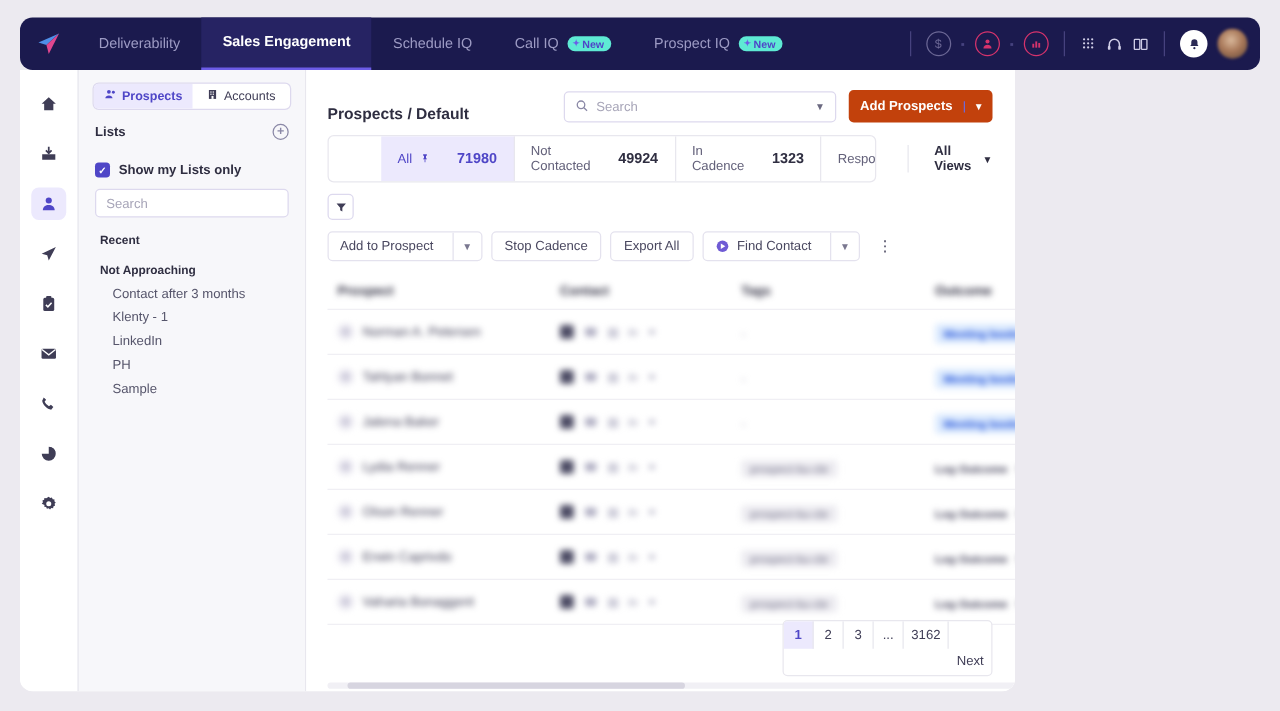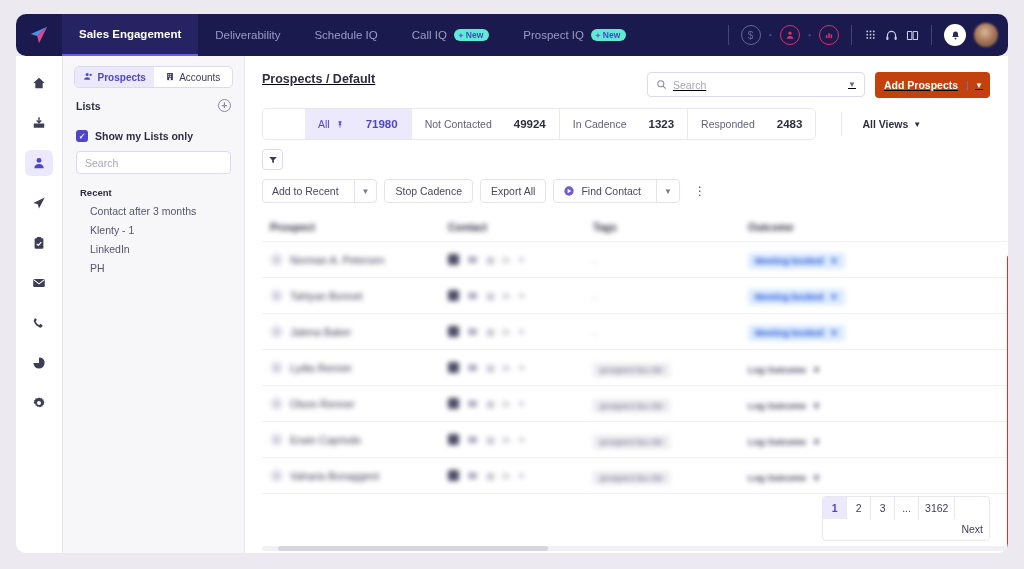--- a/index.html
+++ b/index.html
@@ -48,21 +48,21 @@
     color: #2b2a55; font-size: 11px;
   }
   .avatar {
     width: 24px; height: 24px; border-radius: 50%;
     background: radial-gradient(circle at 45% 38%, #d8b79a 0%, #a9795a 45%, #5b4436 100%);
     filter: blur(1.1px);
   }
 
   
   .shell {
-    position: absolute; left: 16px; top: 56px; width: 992px; height: 497px;
+    position: absolute; left: 16px; top: 56px; width: 796px; height: 497px;
     background: #ffffff; border-radius: 0 0 10px 10px; display: flex;
     overflow: hidden;
   }
   .iconbar {
     width: 46px; height: 100%; background: #ffffff;
     display: flex; flex-direction: column; align-items: center;
     padding-top: 14px; gap: 14px; flex-shrink: 0;
   }
   .ibtn {
     width: 28px; height: 26px; border-radius: 6px;
@@ -112,21 +112,21 @@
     font-size: 10.5px; color: #a7a5b8;
   }
   .grp {
     padding: 13px 13px 0 17px; font-size: 9.5px; font-weight: bold; color: #2f2e41;
   }
   .litem { padding: 7px 0 0 27px; font-size: 10.5px; color: #56556b; }
 
   
   .main { flex: 1; position: relative; background: #fff; min-width: 0; }
   .main-hdr {
-    display: flex; align-items: flex-start; padding: 16px 18px 0 17px; text-decoration: underline;
+    display: flex; align-items: flex-end; padding: 16px 18px 0 17px;
   }
   .crumb { font-size: 12.5px; font-weight: bold; color: #2f2e41; }
   .search-box {
     margin-left: auto; width: 218px; height: 25px;
     border: 1px solid #ddd9ee; border-radius: 4px; background: #fff;
     display: flex; align-items: center; padding: 0 8px; gap: 6px;
   }
   .search-box .ph { font-size: 10.5px; color: #a7a5b8; flex: 1; }
   .addbtn {
     margin-left: 10px; height: 26px; background: #c2410c; color: #fff;
@@ -257,25 +257,25 @@
 <div class="page">
 
   <div class="topnav">
     <div class="logo-box">
       <svg width="22" height="22" viewBox="0 0 24 24" aria-hidden="true">
         <path d="M21 3 L3 11 L10 13 Z" fill="#4f8fe8"></path>
         <path d="M21 3 L10 13 L12 21 Z" fill="#e0478f"></path>
       </svg>
     </div>
 
+    <div class="nav-item">
+      <span>Deliverability</span>
+    </div>
     <div class="nav-item active">
       <span>Sales Engagement</span>
-    </div>
-    <div class="nav-item">
-      <span>Deliverability</span>
     </div>
     <div class="nav-item">
       <span>Schedule IQ</span>
     </div>
     <div class="nav-item">
       <span>Call IQ</span>
       <span class="new-badge">
         <span class="spark">✦</span>
         <span>New</span>
       </span>
@@ -442,24 +442,26 @@
         <span class="cbx">✓</span>
         <span>Show my Lists only</span>
       </div>
 
       <div class="lsearch">
         <span>Search</span>
       </div>
 
       <div class="grp">Recent</div>
 
+      <div class="grp">Not Approaching</div>
       <div class="litem">Contact after 3 months</div>
       <div class="litem">Klenty - 1</div>
       <div class="litem">LinkedIn</div>
       <div class="litem">PH</div>
+      <div class="litem">Sample</div>
     </div>
 
     <div class="main">
 
       <div class="main-hdr">
         <div class="crumb">Prospects / Default</div>
         <div class="search-box">
           <span>
             <svg width="11" height="11" viewBox="0 0 16 16" aria-hidden="true">
               <circle cx="7" cy="7" r="4.4" stroke="#8a88a6" stroke-width="1.5" fill="none"></circle>
@@ -507,21 +509,21 @@
       </div>
 
       <div class="filterbtn">
         <svg width="10" height="10" viewBox="0 0 16 16" aria-hidden="true">
           <path d="M2 3h12l-4.6 5.4V13L6.6 11.4V8.4z" fill="#3f3d56"></path>
         </svg>
       </div>
 
       <div class="toolrow">
         <div class="tbtn split">
-          <span class="lbl">Add to Recent</span>
+          <span class="lbl">Add to Prospect</span>
           <span class="car">▼</span>
         </div>
         <div class="tbtn">
           <span>Stop Cadence</span>
         </div>
         <div class="tbtn">
           <span>Export All</span>
         </div>
         <div class="tbtn split">
           <span class="lbl">

